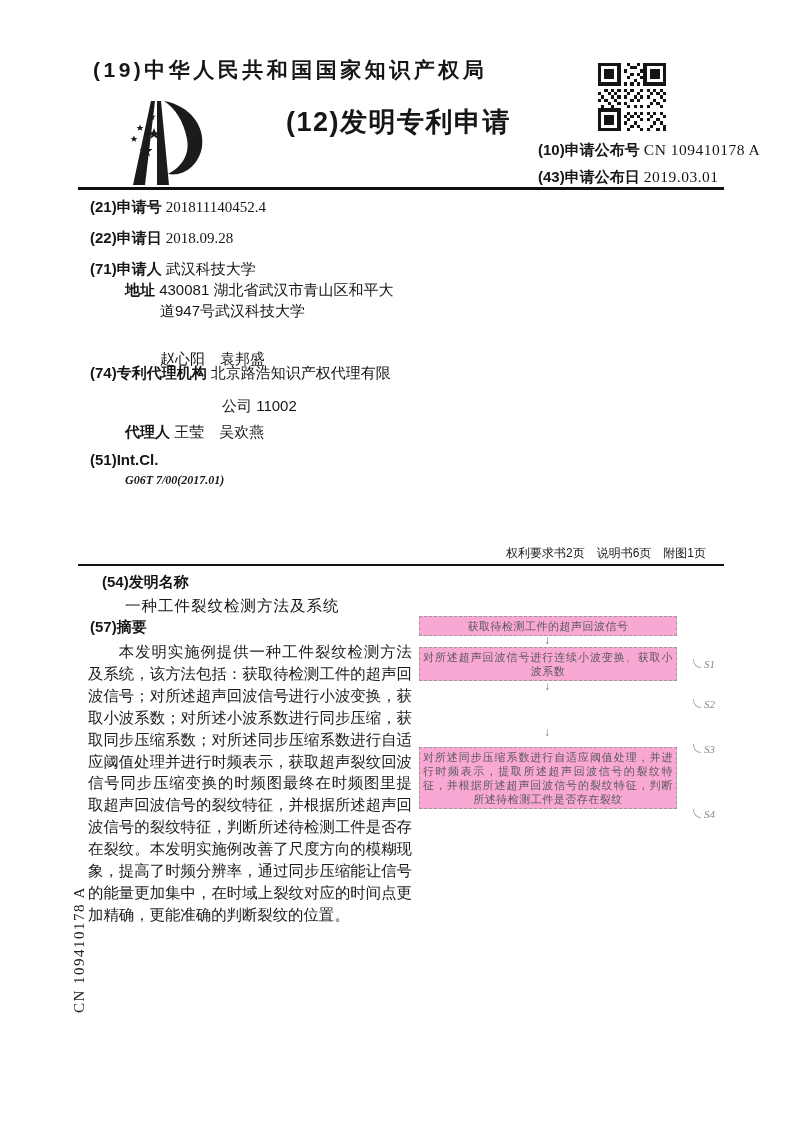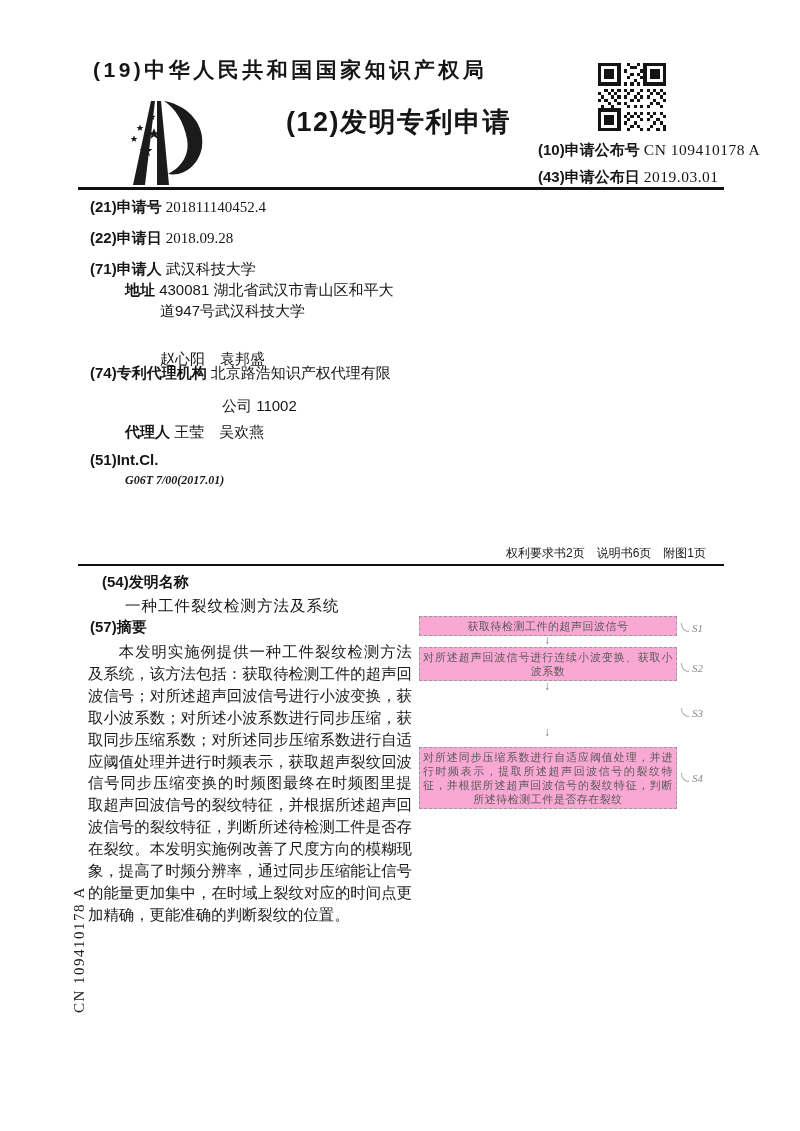--- a/index.html
+++ b/index.html
@@ -48,22 +48,22 @@
   
   .flow { position:absolute; left:419px; top:612px; width:290px; height:215px; font-size:11px; color:#5a5a5a; }
   .fbox { position:absolute; left:0; width:250px; border:1px dashed #9a9a9a; padding:2px 3px; line-height:14px;
           text-align:justify; text-align-last:center; background:#f9a8d4; letter-spacing:0.5px; }
   .fb1 { top:4px;  text-align:center; }
   .fb2 { top:35px; }
   .fb3 { top:81px; }
   .fb4 { top:135px; }
   .farrow { position:absolute; left:120px; width:16px; text-align:center; color:#777; font-size:12px; line-height:10px; }
   .fa1 { top:23px; } .fa2 { top:69px; } .fa3 { top:115px; }
-  .fstep { position:absolute; left:262px; color:#8a8a8a; font-style:italic; font-family:"Liberation Serif", serif;
-           font-size:11px; display:flex; align-items:flex-end; gap:3px; }
+  .fstep { position:absolute; left:274px; color:#8a8a8a; font-style:italic; font-family:"Liberation Serif", serif;
+           font-size:11px; display:flex; align-items:flex-end; gap:3px;margin-top:36px; }
   .fs1 { top:10px; } .fs2 { top:50px; } .fs3 { top:95px; } .fs4 { top:160px; }
   .tick { width:7px; height:8px; border-left:1px solid #aaa; border-bottom:1px solid #aaa; border-bottom-left-radius:8px; margin-bottom:2px; }
   
   .side-code { position:absolute; left:71px; top:1013px; transform:rotate(-90deg); transform-origin:0 0;
                font-family:"Liberation Serif", serif; font-size:15px; letter-spacing:1.5px; color:#222; white-space:nowrap; }
 </style>
 </head>
 <body>
 
 <div class="page">

